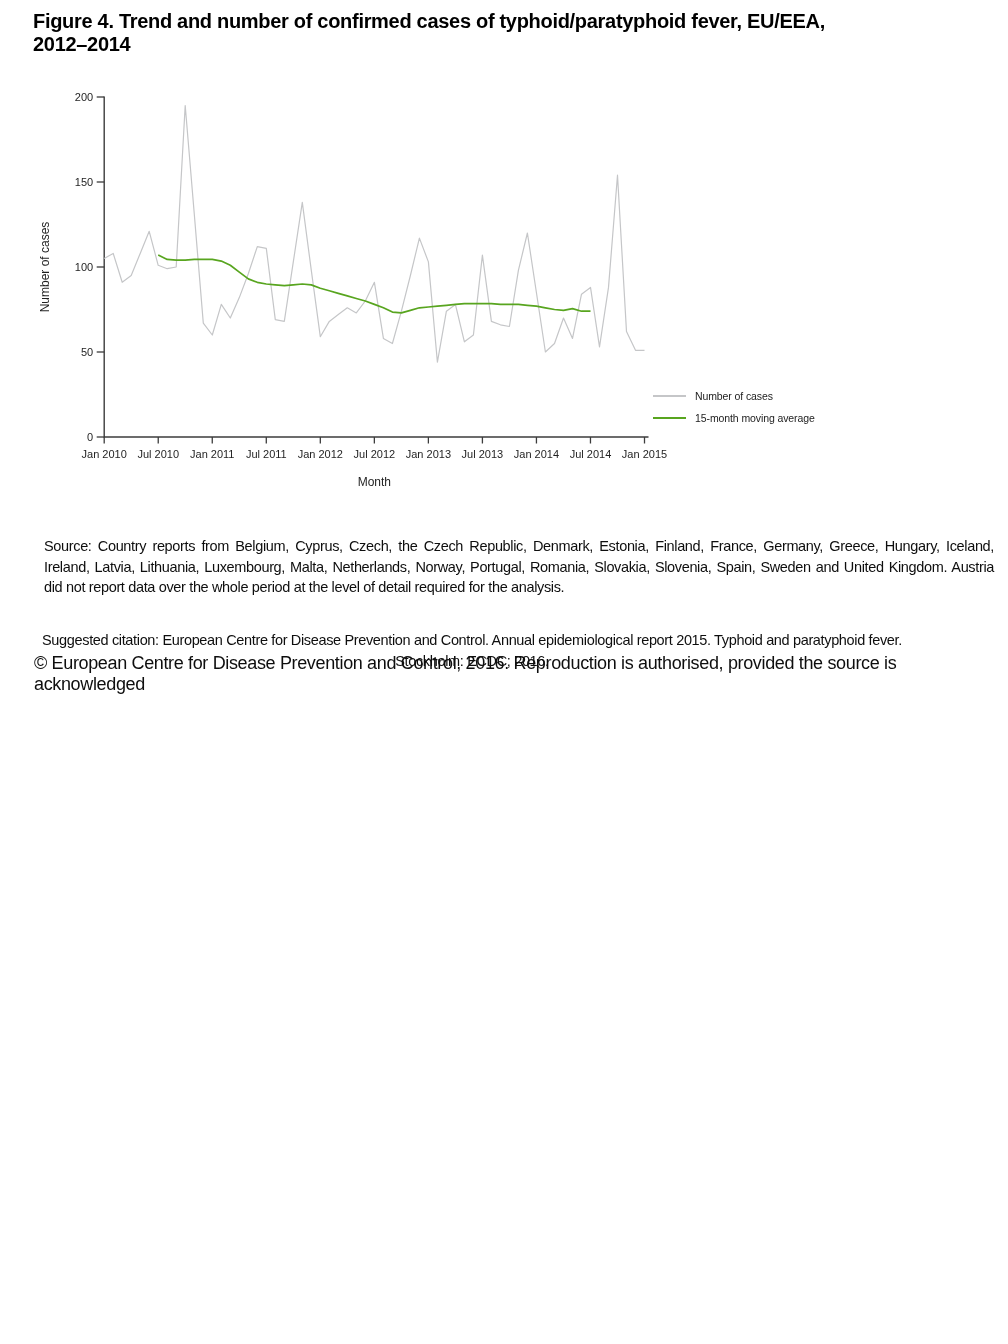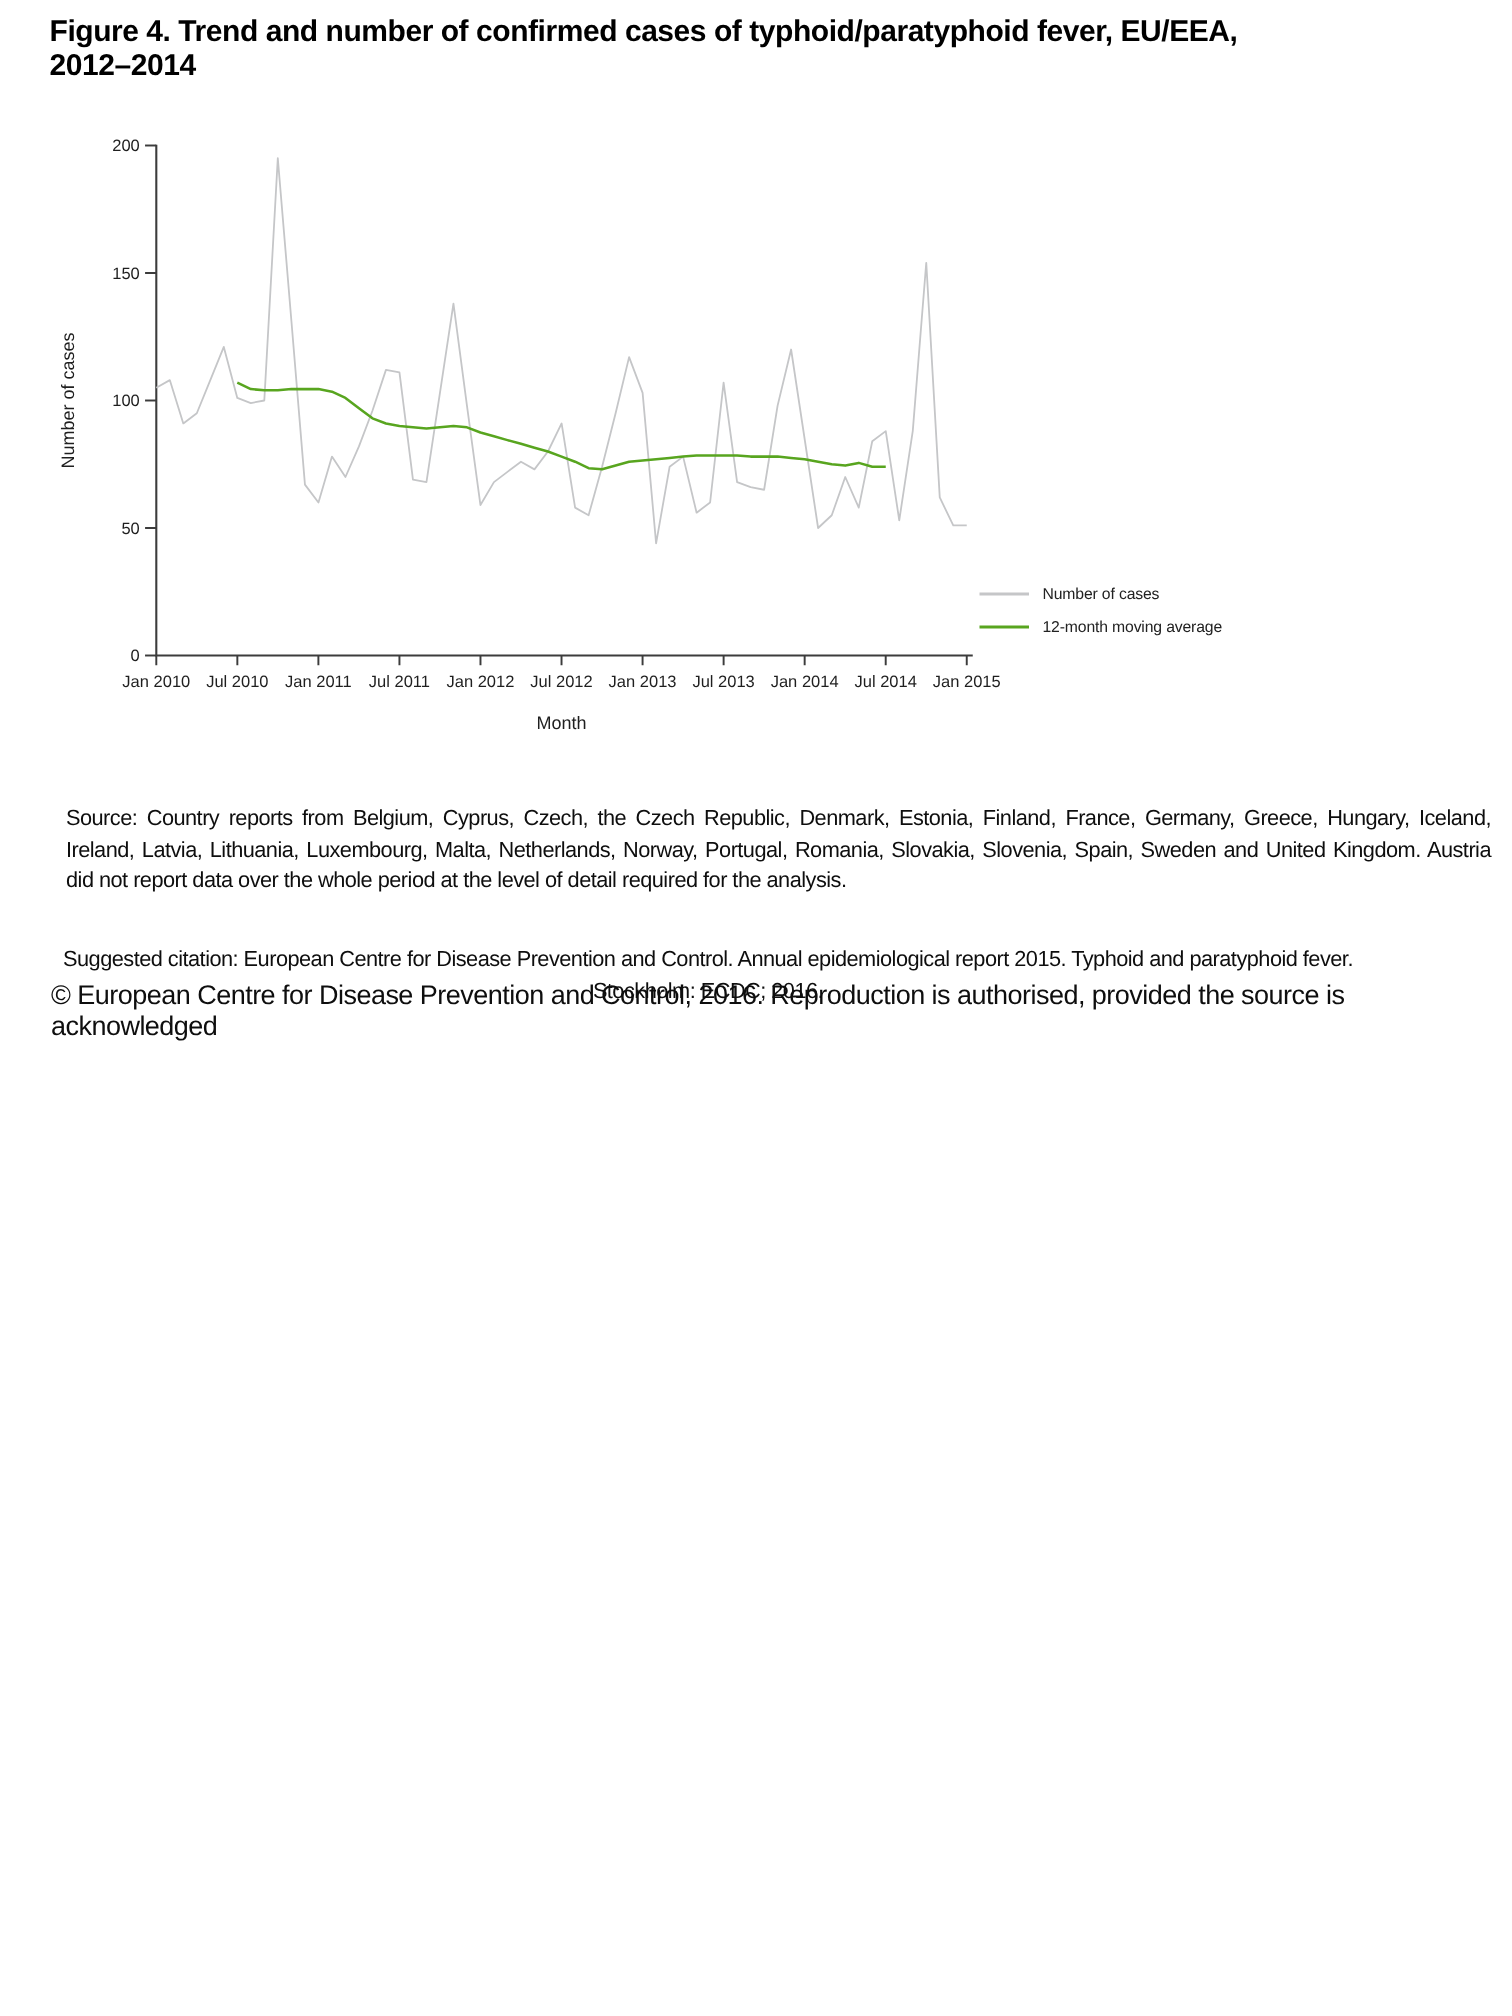--- a/index.html
+++ b/index.html
@@ -66,21 +66,21 @@
       <polyline points="158.2,255.1 167.2,259.4 176.2,260.2 185.2,260.2 194.3,259.4 203.3,259.4 212.3,259.4 221.3,261.1 230.3,265.3 239.3,272.1 248.3,278.9 257.3,282.3 266.3,284.0 275.3,284.9 284.3,285.7 293.3,284.9 302.3,284.0 311.3,284.9 320.3,288.3 329.3,290.8 338.3,293.4 347.3,295.9 356.3,298.5 365.3,301.0 374.4,304.4 383.4,307.8 392.4,312.1 401.4,312.9 410.4,310.4 419.4,307.8 428.4,307.0 437.4,306.1 446.4,305.3 455.4,304.4 464.4,303.6 473.4,303.6 482.4,303.6 491.4,303.6 500.4,304.4 509.4,304.4 518.4,304.4 527.4,305.3 536.4,306.1 545.4,307.8 554.5,309.5 563.5,310.4 572.5,308.6 581.5,311.2 590.5,311.2" fill="none" stroke="#58a51f" stroke-width="1.7" stroke-linejoin="round"></polyline>
     </svg>
 
   <div class="legend">
     <div class="legend-row">
       <span class="swatch" style="background: rgb(197, 198, 200);"></span>
       <span class="legend-label">Number of cases</span>
     </div>
     <div class="legend-row">
       <span class="swatch" style="background: rgb(88, 165, 31);"></span>
-      <span class="legend-label">12-month moving average</span>
+      <span class="legend-label">15-month moving average</span>
     </div>
   </div>
 
   <p class="source">Source: Country reports from Belgium, Cyprus, Czech, the Czech Republic, Denmark, Estonia, Finland, France, Germany, Greece, Hungary, Iceland, Ireland, Latvia, Lithuania, Luxembourg, Malta, Netherlands, Norway, Portugal, Romania, Slovakia, Slovenia, Spain, Sweden and United Kingdom. Austria did not report data over the whole period at the level of detail required for the analysis.</p>
   <p class="citation">Suggested citation: European Centre for Disease Prevention and Control. Annual epidemiological report 2015. Typhoid and paratyphoid fever. Stockholm: ECDC; 2016.</p>
   <p class="copyright">© European Centre for Disease Prevention and Control, 2016. Reproduction is authorised, provided the source is acknowledged</p>
 
 </div>
 
 </body></html>

